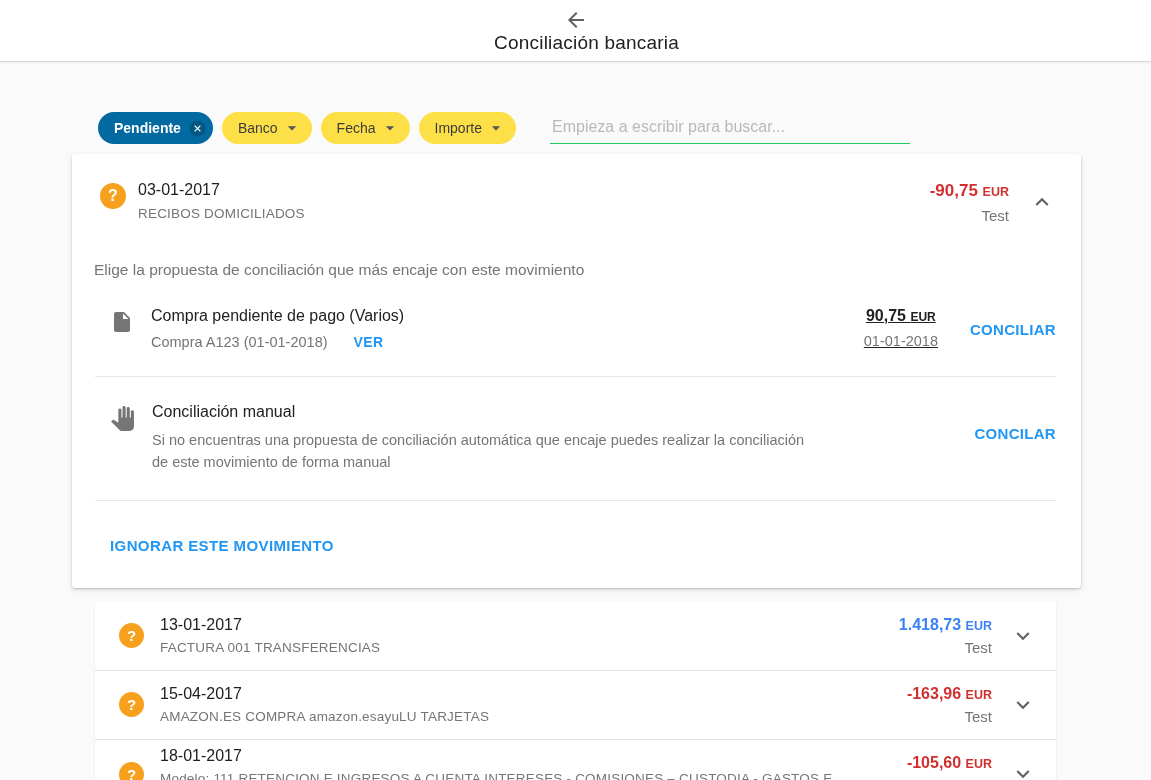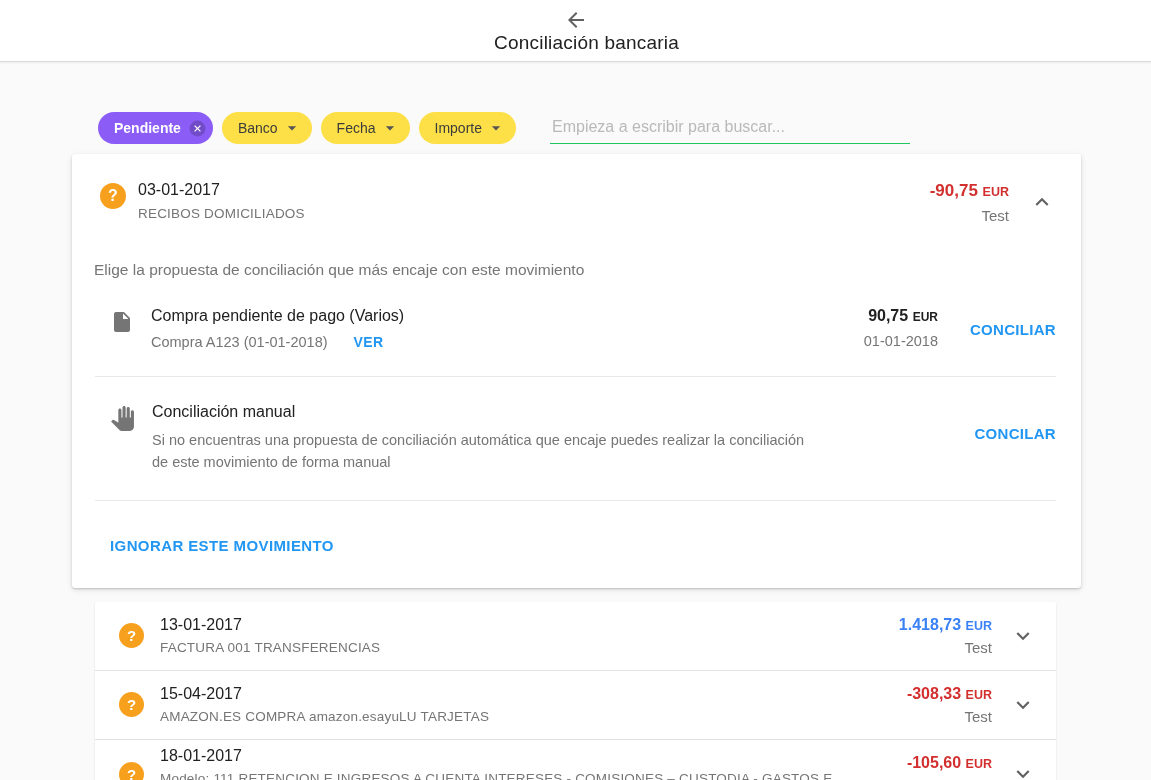--- a/index.html
+++ b/index.html
@@ -52,21 +52,21 @@
     display: inline-flex;
     align-items: center;
     padding: 0 10px 0 16px;
     margin-right: 9px;
     cursor: pointer;
     border: none;
     white-space: nowrap;
   }
   .chip .caret { margin-left: 4px; display: flex; }
   .chip.active {
-    background: #8b5cf6;
+    background: #0369a1;
     color: #fff;
     font-weight: bold;
     padding: 0 6px 0 16px;
   }
   .chip.active .remove { margin-left: 7px; display: flex; }
   .search-wrap { margin-left: 25px; }
   .search-input {
     width: 360px;
     border: none;
     outline: none;
@@ -142,21 +142,21 @@
     color: #2196f3;
     font-size: 14px;
     font-weight: bold;
     letter-spacing: 0.4px;
     cursor: pointer;
     background: none; border: none;
     font-family: "Liberation Sans", sans-serif;
   }
   .ver-link { margin-left: 26px; }
   .p-right { margin-left: auto; display: flex; align-items: flex-start; }
-  .p-amount-col { text-align: right; }
+  .p-amount-col { text-align: center; text-decoration: underline; }
   .p-amount { font-size: 16px; font-weight: bold; color: #212121; white-space: nowrap; }
   .p-amount .cur { font-size: 12px; }
   .p-date { font-size: 14.5px; color: #757575; margin-top: 8px; }
   .action-btn {
     color: #2196f3;
     font-size: 15px;
     font-weight: bold;
     letter-spacing: 0.3px;
     background: none; border: none; cursor: pointer;
     margin-left: 32px;
@@ -345,21 +345,21 @@
   </div>
 
   <div class="mv-row">
     <div class="qicon">?</div>
     <div class="mv-texts">
       <div class="mv-date">15-04-2017</div>
       <div class="mv-desc">AMAZON.ES COMPRA amazon.esayuLU TARJETAS</div>
     </div>
     <div class="mv-right">
       <div class="amount neg">
-        <span>-308,33</span>
+        <span>-163,96</span>
         <span class="cur">EUR</span>
       </div>
       <div class="mv-account">Test</div>
     </div>
     <button class="chev-btn">
       <span>
         <svg width="26" height="26" viewBox="0 0 24 24">
             <path fill="#616161" d="M7.41 8.59L12 13.17l4.59-4.58L18 10l-6 6-6-6z"></path>
           </svg>
       </span>

